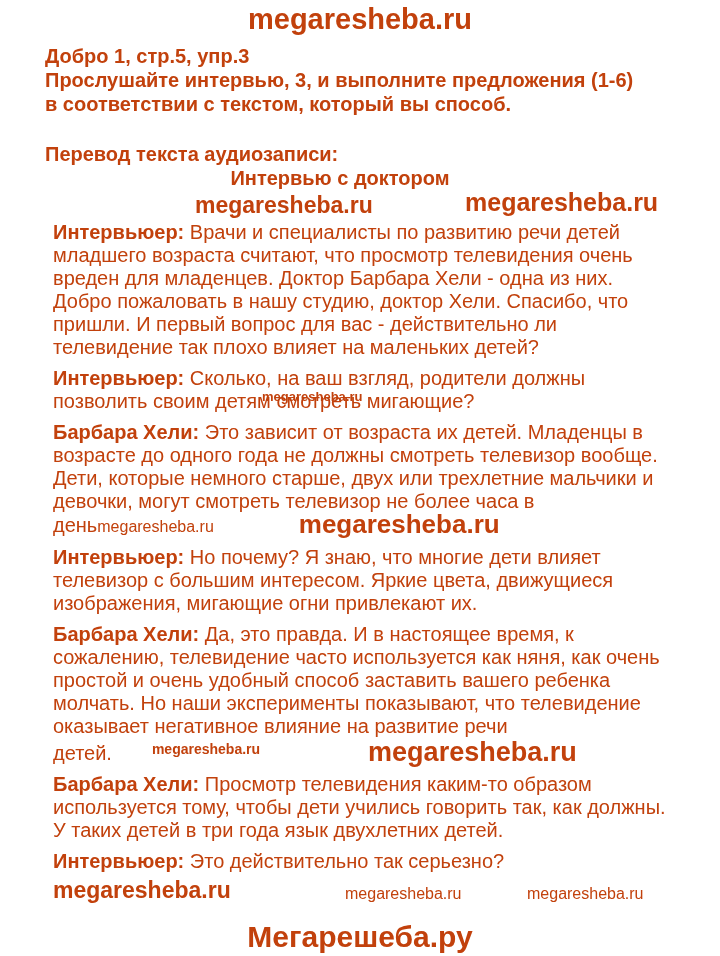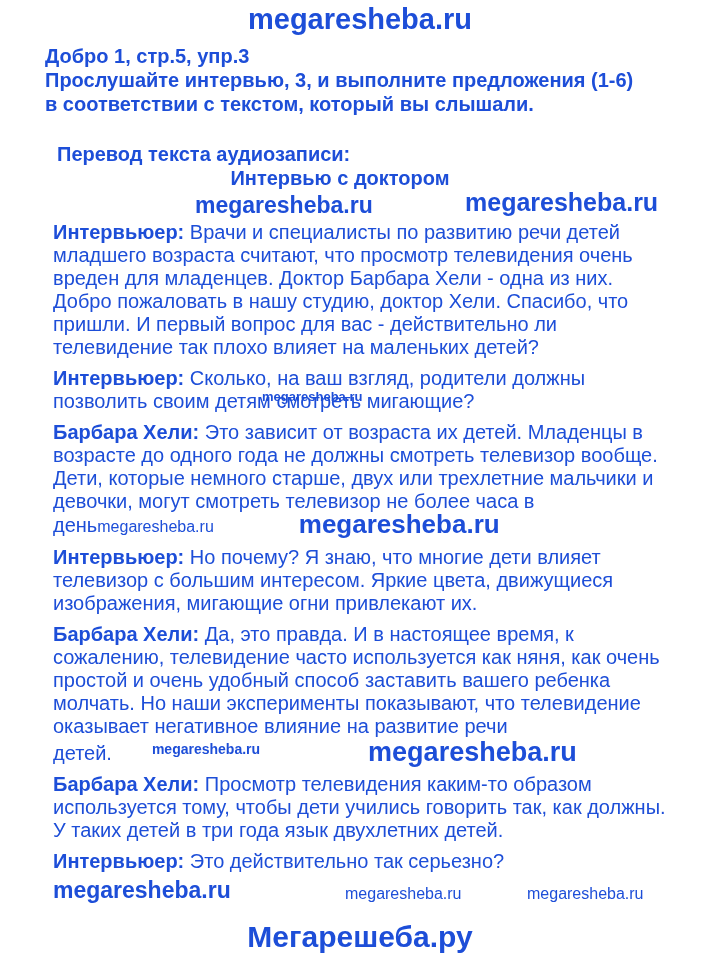--- a/index.html
+++ b/index.html
@@ -1,21 +1,21 @@
 <!DOCTYPE html>
 <html><head>
 <meta charset="utf-8">
 <style>
   html,body { margin:0; padding:0; background:#ffffff; }
   .page {
     position: relative;
     width: 720px;
     height: 956px;
     background: #ffffff;
-    color: #1d4ed8;
+    color: #c2410c;
     font-family: "Liberation Sans", sans-serif;
     overflow: hidden;
   }
   .site-header {
     padding-top: 2px;
     text-align: center;
     font-weight: 700;
     font-size: 29px;
     line-height: 34px;
   }
@@ -26,21 +26,20 @@
     margin-top: 8px;
     font-weight: 700;
     font-size: 20px;
     line-height: 24px;
   }
   .translation-label {
     margin-top: 26px;
     font-weight: 700;
     font-size: 20px;
     line-height: 24px;
-    margin-left: 12px;
   }
   .interview-title {
     font-weight: 700;
     font-size: 20px;
     line-height: 24px;
     text-align: center;
     padding-right: 45px;
   }
   .wm { white-space: nowrap; }
   .wm-row { position: relative; height: 23px; }
@@ -96,21 +95,21 @@
 
 <div class="page">
 
   <div class="site-header">megaresheba.ru</div>
 
   <div class="content">
 
     <div class="title-block">
       <div>Добро 1, стр.5, упр.3</div>
       <div>Прослушайте интервью, 3, и выполните предложения (1-6)</div>
-      <div>в соответствии с текстом, который вы слышали.</div>
+      <div>в соответствии с текстом, который вы способ.</div>
     </div>
 
     <div class="translation-label">Перевод текста аудиозаписи:</div>
     <div class="interview-title">Интервью с доктором</div>
 
     <div class="wm-row">
       <span class="wm wm-top-a">megaresheba.ru</span>
       <span class="wm wm-top-b">megaresheba.ru</span>
     </div>
 

